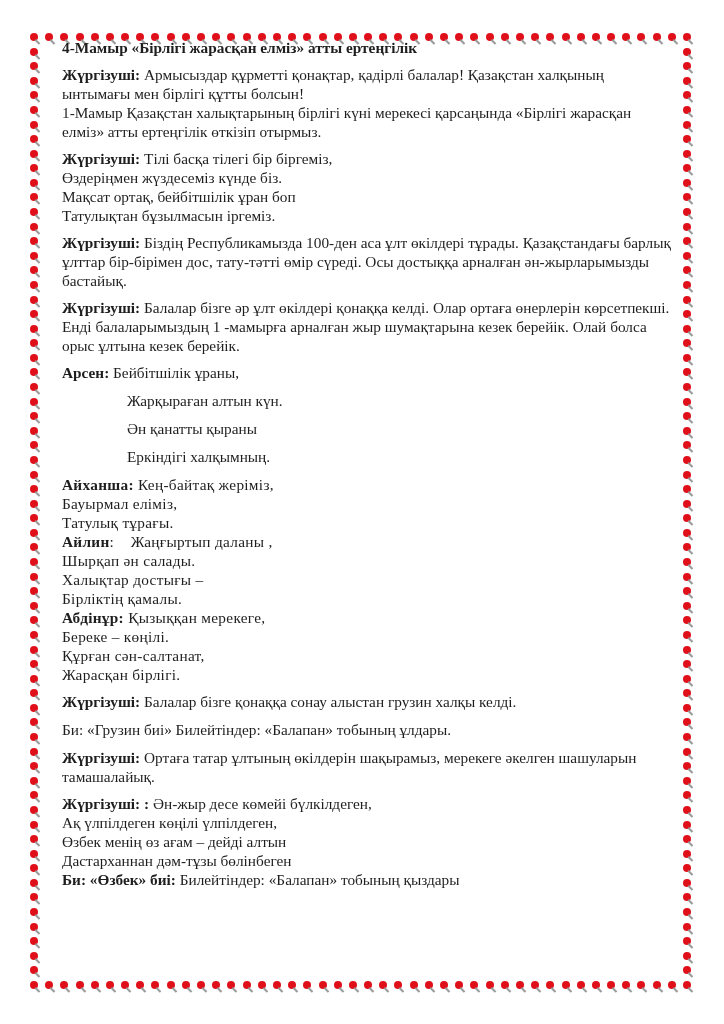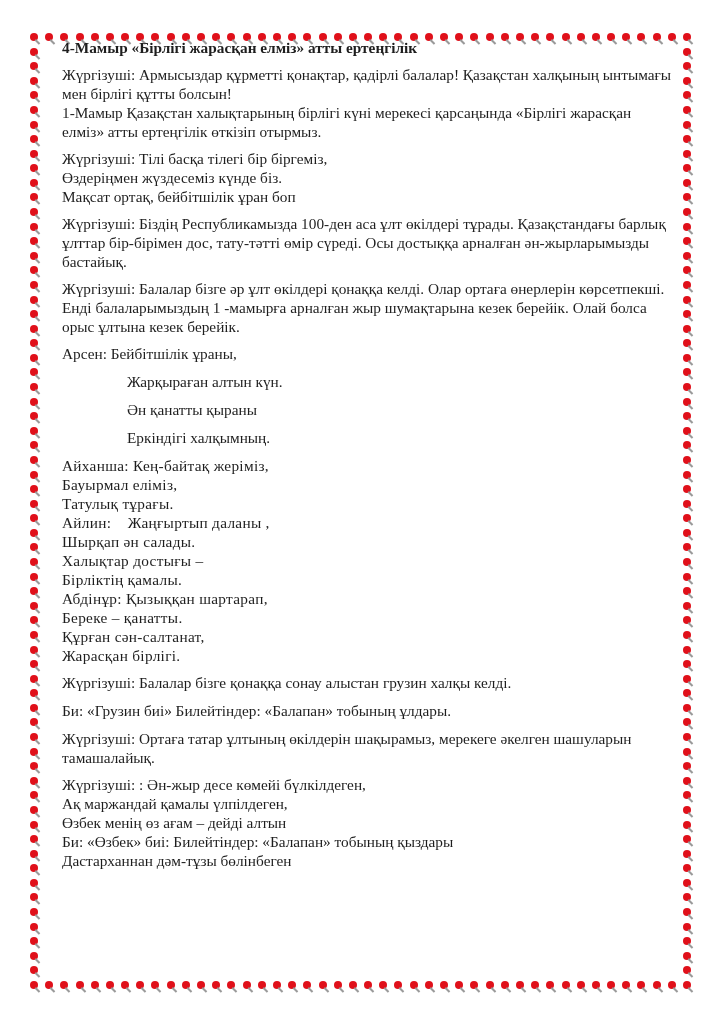--- a/index.html
+++ b/index.html
@@ -4,21 +4,21 @@
 <style>
   html, body { margin: 0; padding: 0; background: #ffffff; }
   body { width: 724px; height: 1024px; position: relative; overflow: hidden;
          font-family: "Liberation Serif", "DejaVu Serif", serif; color: #1e1e1e; }
   .frame { position: absolute; left: 0; top: 0; width: 724px; height: 1024px; pointer-events: none; }
   .pin { position: absolute; width: 8px; height: 8px; border-radius: 50%; background: #e0101a; }
   .pin::after { content: ""; position: absolute; left: 6px; top: 6px; width: 6px; height: 1.5px;
                 background: #9a9a9a; transform: rotate(45deg); transform-origin: 0 0; }
   .page { position: absolute; left: 62px; top: 38px; width: 610px; font-size: 15.3px; line-height: 19px; }
   .p { margin: 0 0 8px 0; }
-  .b { font-weight: normal; }
+  .b { font-weight: bold; }
   .heading { font-weight: bold; margin-bottom: 8px; }
   .indent { padding-left: 65px; margin: 0 0 9px 0; }
   .verse { margin: 0; }
   .poem { letter-spacing: 0.3px; }
 </style>
 </head>
 <body>
 
 <div class="frame" id="frame">
     <div class="pin" style="left: 30px; top: 33px; background: rgb(224, 16, 26);"></div>
@@ -246,20 +246,21 @@
     <span class="b">Жүргізуші:</span>
     <span>Армысыздар құрметті қонақтар, қадірлі балалар! Қазақстан халқының ынтымағы мен бірлігі құтты болсын!</span><br>
     <span>1-Мамыр Қазақстан халықтарының бірлігі күні мерекесі қарсаңында «Бірлігі жарасқан елміз» атты ертеңгілік өткізіп отырмыз.</span>
   </p>
 
   <p class="p">
     <span class="b">Жүргізуші:</span>
     <span>Тілі басқа тілегі бір біргеміз,</span><br>
     <span>Өздеріңмен жүздесеміз күнде біз.</span><br>
     <span>Мақсат ортақ, бейбітшілік ұран боп</span><br>
+    <span>Татулықтан бұзылмасын іргеміз.</span>
   </p>
 
   <p class="p">
     <span class="b">Жүргізуші:</span>
     <span>Біздің Республикамызда 100-ден аса ұлт өкілдері тұрады. Қазақстандағы барлық ұлттар бір-бірімен дос, тату-тәтті өмір сүреді. Осы достыққа арналған ән-жырларымызды бастайық.</span>
   </p>
 
   <p class="p">
     <span class="b">Жүргізуші:</span>
     <span>Балалар бізге әр ұлт өкілдері қонаққа келді. Олар ортаға өнерлерін көрсетпекші. Енді балаларымыздың 1 -мамырға арналған жыр шумақтарына кезек берейік. Олай болса орыс ұлтына кезек берейік.</span>
@@ -274,39 +275,39 @@
   <p class="indent">Еркіндігі халқымның.</p>
 
   <div class="poem" style="margin-bottom:8px">
     <div class="verse"><span class="b">Айханша:</span> <span>Кең-байтақ жеріміз,</span></div>
     <div class="verse">Бауырмал еліміз,</div>
     <div class="verse">Татулық тұрағы.</div>
     <div class="verse"><span class="b">Айлин</span><span>:</span>&nbsp;&nbsp;&nbsp;&nbsp;<span>Жаңғыртып даланы ,</span></div>
     <div class="verse">Шырқап ән салады.</div>
     <div class="verse">Халықтар достығы –</div>
     <div class="verse">Бірліктің қамалы.</div>
-    <div class="verse"><span class="b">Абдінұр:</span> <span>Қызыққан шартарап,</span></div>
-    <div class="verse">Береке – қанатты.</div>
+    <div class="verse"><span class="b">Абдінұр:</span> <span>Қызыққан мерекеге,</span></div>
+    <div class="verse">Береке – көңілі.</div>
     <div class="verse">Құрған сән-салтанат,</div>
     <div class="verse">Жарасқан бірлігі.</div>
   </div>
 
   <p class="p" style="margin-bottom:9px">
     <span class="b">Жүргізуші:</span>
     <span>Балалар бізге қонаққа сонау алыстан грузин халқы келді.</span>
   </p>
 
   <p class="p" style="margin-bottom:9px">Би: «Грузин биі» Билейтіндер: «Балапан» тобының ұлдары.</p>
 
 
   <p class="p">
     <span class="b">Жүргізуші:</span>
     <span>Ортаға татар ұлтының өкілдерін шақырамыз, мерекеге әкелген шашуларын тамашалайық.</span>
   </p>
 
   <div>
     <div class="verse"><span class="b">Жүргізуші: :</span> <span>Ән-жыр десе көмейі бүлкілдеген,</span></div>
-    <div class="verse">Ақ маржандай қамалы үлпілдеген,</div>
+    <div class="verse">Ақ үлпілдеген көңілі үлпілдеген,</div>
     <div class="verse">Өзбек менің өз ағам – дейді алтын</div>
+    <div class="verse">Дастарханнан дәм-тұзы бөлінбеген</div>
     <div class="verse"><span class="b">Би: «Өзбек» биі:</span> <span>Билейтіндер: «Балапан» тобының қыздары</span></div>
-    <div class="verse">Дастарханнан дәм-тұзы бөлінбеген</div>
   </div>
 </div>
 
 </body></html>

